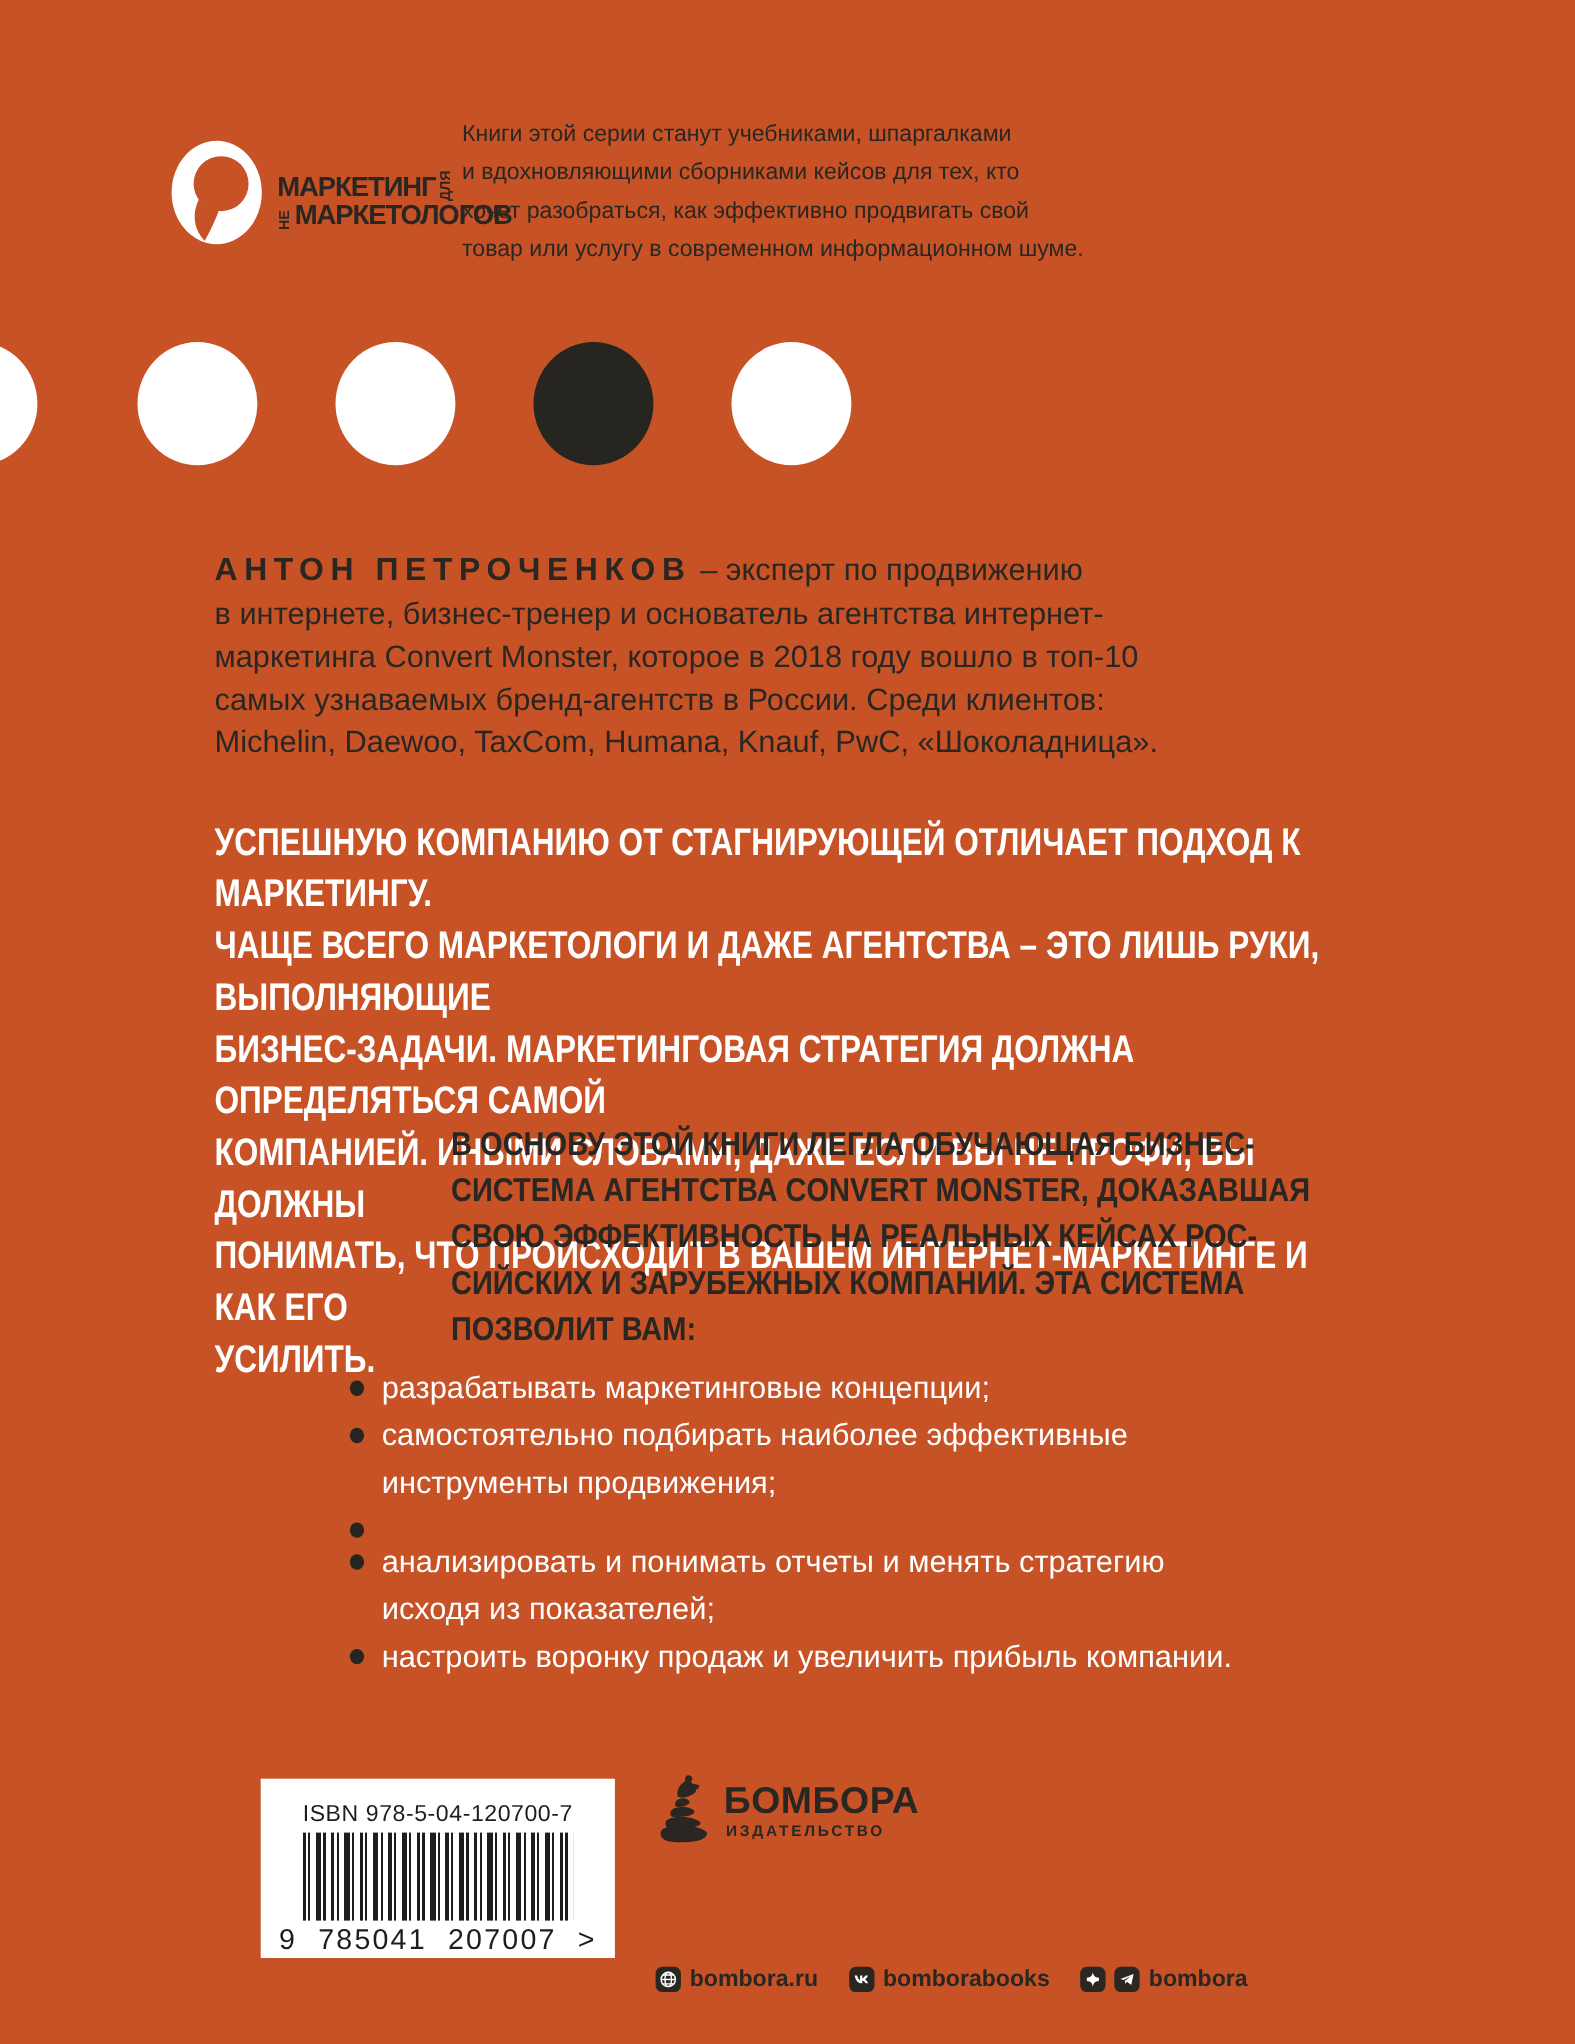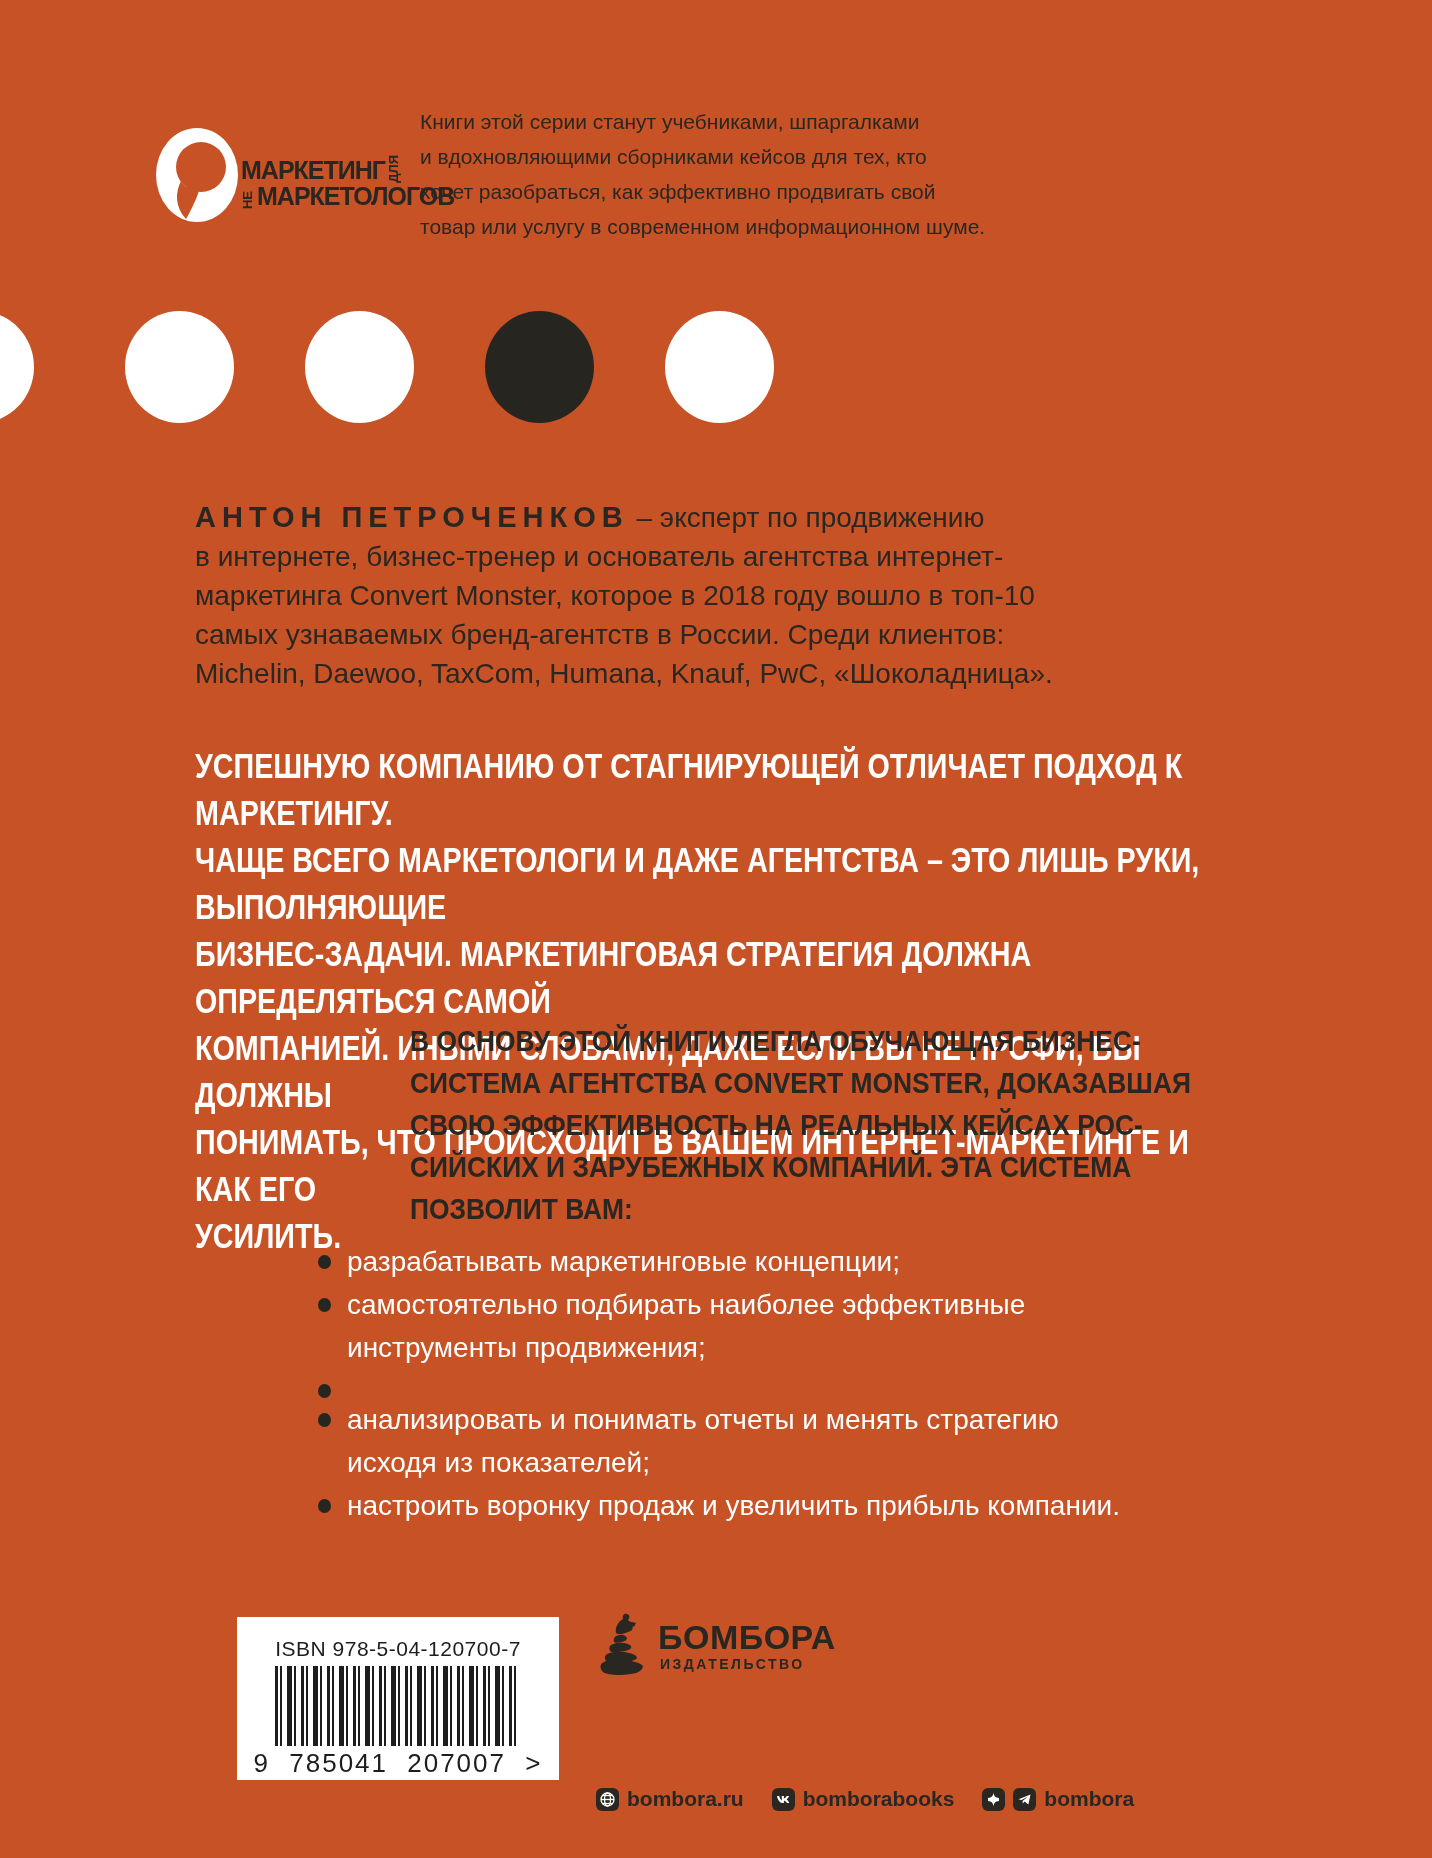--- a/index.html
+++ b/index.html
@@ -15,21 +15,21 @@
     width:1432px;height:1858px;
     background:var(--bg);
     overflow:hidden;
     margin:0 auto;
   }
   .prelines{white-space:pre-line;}
 
   
   .series-logo{position:absolute;left:155px;top:127px;width:250px;height:100px;}
   .logo-mark{position:absolute;left:0;top:0;}
-  .logo-text{position:absolute;left:86px;top:28px;color:var(--ink);font-weight:bold;}
+  .logo-text{position:absolute;left:97px;top:28px;color:var(--ink);font-weight:bold;}
   .logo-row{display:flex;align-items:flex-end;}
   .logo-big{font-size:25px;letter-spacing:-1px;line-height:26px;}
   .logo-vert{
     font-size:13px;letter-spacing:0;
     writing-mode:vertical-rl;transform:rotate(180deg);
     line-height:14px;margin-left:2px;font-weight:bold;
   }
   .logo-vert.ne{margin-left:0;margin-right:2px;}
 
   

